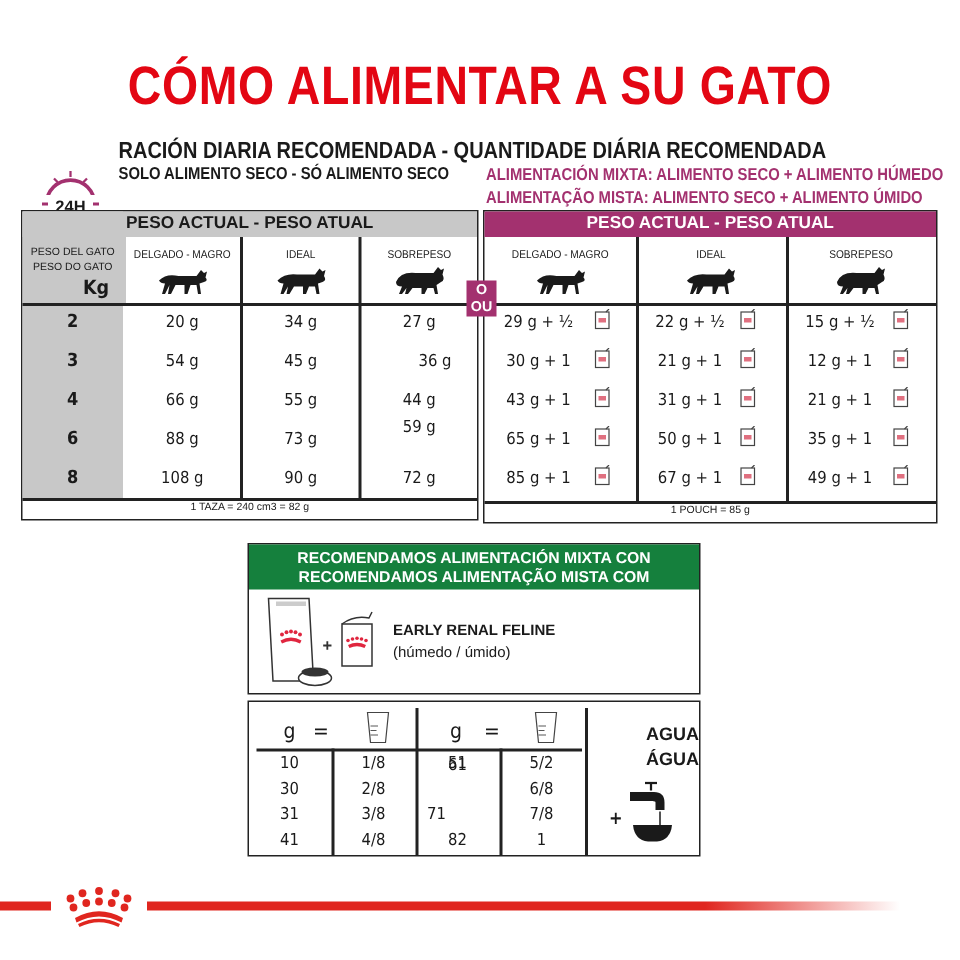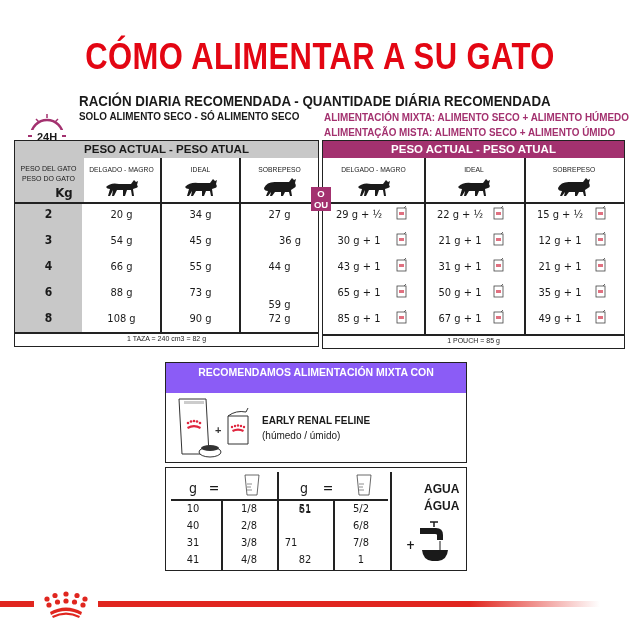--- a/index.html
+++ b/index.html
@@ -24,28 +24,28 @@
   .cell { position: absolute; text-align: center; font-size: 11px; white-space: nowrap; }
   .wcell { position: absolute; text-align: center; font-size: 12px; font-weight: bold; width: 67px; }
   .foot { position: absolute; left: 0; width: 100%; text-align: center; font-size: 7px; font-family: "Liberation Sans", sans-serif; }
   .weight-head { position: absolute; left: 0; width: 67px; text-align: center; font-size: 7px; font-family: "Liberation Sans", sans-serif; line-height: 10px; }
   .kg { position: absolute; left: 0; width: 67px; text-align: center; font-size: 13px; font-weight: bold; padding-left: 31px; }
   .ou { left: 311px; top: 187px; width: 20px; height: 24px; background: #a3316f; color: #fff; font-family: "Liberation Sans", sans-serif; font-weight: bold; font-size: 9.5px; text-align: center; line-height: 11px; padding-top: 1px; }
   .pouch { position: absolute; width: 11px; height: 14px; }
 
   
   .rec { left: 165px; top: 362px; width: 302px; height: 101px; border: 1.5px solid #222; background: #fff; }
-  .rec .hdr { position: absolute; left: 0; top: 0; width: 100%; height: 30px; background: #8b5cf6; color: #fff; text-align: center; font-family: "Liberation Sans", sans-serif; font-weight: bold; font-size: 10.5px; line-height: 13px; padding-top: 3px; }
+  .rec .hdr { position: absolute; left: 0; top: 0; width: 100%; height: 30px; background: #15803d; color: #fff; text-align: center; font-family: "Liberation Sans", sans-serif; font-weight: bold; font-size: 10.5px; line-height: 13px; padding-top: 3px; }
   .rec .name { position: absolute; left: 96px; top: 52px; font-family: "Liberation Sans", sans-serif; font-weight: bold; font-size: 10px; white-space: nowrap; }
   .rec .sub { position: absolute; left: 96px; top: 67px; font-family: "Liberation Sans", sans-serif; font-size: 10px; white-space: nowrap; }
 
   
   .conv { left: 165px; top: 467px; width: 302px; height: 104px; border: 1.5px solid #222; background: #fff; }
   .ccell { position: absolute; text-align: center; font-size: 11px; width: 54px; }
-  .agua { position: absolute; left: 226px; width: 74px; text-align: left; font-family: "Liberation Sans", sans-serif; font-weight: bold; font-size: 12px; padding-left: 32px; }
+  .agua { position: absolute; left: 226px; width: 74px; text-align: right; font-family: "Liberation Sans", sans-serif; font-weight: bold; font-size: 12px; }
 
   .footer-line { left: 0; top: 601px; height: 6px; width: 600px; background: linear-gradient(to right, #e0261f 0px, #e0261f 470px, rgba(224,38,31,0) 600px); }
   .footer-gap { left: 34px; top: 598px; width: 64px; height: 14px; background: #fff; }
   .crown { left: 40px; top: 590px; width: 52px; height: 30px; }
 </style>
 </head>
 <body>
 
 <div class="abs title">CÓMO ALIMENTAR A SU GATO</div>
 <div class="abs subtitle">RACIÓN DIARIA RECOMENDADA - QUANTIDADE DIÁRIA RECOMENDADA</div>
@@ -110,21 +110,21 @@
   <div>
     <div class="wcell" style="top:118px">4</div>
     <div class="cell" style="left:67px;width:79px;top:119px">66 g</div>
     <div class="cell" style="left:146px;width:79px;top:119px">55 g</div>
     <div class="cell" style="left:225px;width:79px;top:119px">44 g</div>
   </div>
   <div>
     <div class="wcell" style="top:144px">6</div>
     <div class="cell" style="left:67px;width:79px;top:145px">88 g</div>
     <div class="cell" style="left:146px;width:79px;top:145px">73 g</div>
-    <div class="cell" style="left:225px;width:79px;top:157px">59 g</div>
+    <div class="cell" style="left:225px;width:79px;top:137px">59 g</div>
   </div>
   <div>
     <div class="wcell" style="top:170px">8</div>
     <div class="cell" style="left:67px;width:79px;top:171px">108 g</div>
     <div class="cell" style="left:146px;width:79px;top:171px">90 g</div>
     <div class="cell" style="left:225px;width:79px;top:171px">72 g</div>
   </div>
 
   <div class="hline" style="left:0;top:191px;width:100%"></div>
   <div class="foot" style="top:194px">1 TAZA =  240 cm3 = 82 g</div>
@@ -259,20 +259,21 @@
 </div>
 
 <div class="abs ou">
   <div>O</div>
   <div>OU</div>
 </div>
 
 <div class="abs rec">
   <div class="hdr">
     <div>RECOMENDAMOS ALIMENTACIÓN MIXTA CON</div>
+    <div>RECOMENDAMOS ALIMENTAÇÃO MISTA COM</div>
   </div>
   <svg class="abs" style="left:10px;top:33px;width:80px;height:64px" viewBox="0 0 80 64">
     <path d="M3 3 L30 3 L33 58 L6 58 Z" fill="#fff" stroke="#333" stroke-width="1"></path>
     <rect x="8" y="5" width="20" height="3" fill="#ccc"></rect>
     <g fill="#e0263f">
         <circle cx="12" cy="27" r="1.3"></circle>
         <circle cx="15" cy="25.5" r="1.3"></circle>
         <circle cx="18" cy="25" r="1.3"></circle>
         <circle cx="21" cy="25.5" r="1.3"></circle>
         <circle cx="24" cy="27" r="1.3"></circle>
@@ -320,21 +321,21 @@
   <div class="vline" style="left:167px;top:31px;height:71px"></div>
   <div class="vline" style="left:224px;top:4px;height:98px"></div>
 
   <div>
     <div class="ccell" style="left:0;top:34px">10</div>
     <div class="ccell" style="left:56px;top:34px">1/8</div>
     <div class="ccell" style="left:112px;top:34px">51</div>
     <div class="ccell" style="left:168px;top:34px">5/2</div>
   </div>
   <div>
-    <div class="ccell" style="left:0;top:51px">40</div>
+    <div class="ccell" style="left:0;top:51px">30</div>
     <div class="ccell" style="left:56px;top:51px">2/8</div>
     <div class="ccell" style="left:112px;top:35px">61</div>
     <div class="ccell" style="left:168px;top:51px">6/8</div>
   </div>
   <div>
     <div class="ccell" style="left:0;top:68px">31</div>
     <div class="ccell" style="left:56px;top:68px">3/8</div>
     <div class="ccell" style="left:98px;top:68px">71</div>
     <div class="ccell" style="left:168px;top:68px">7/8</div>
   </div>

